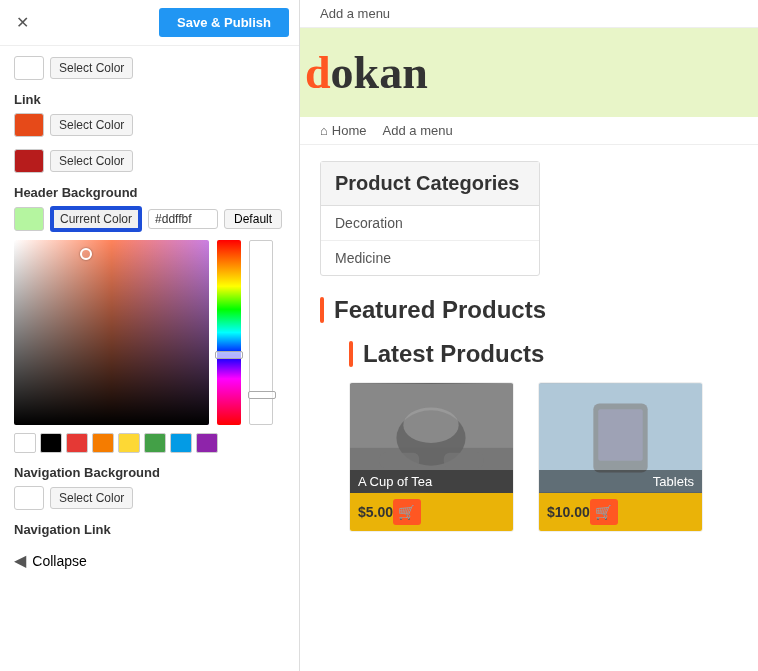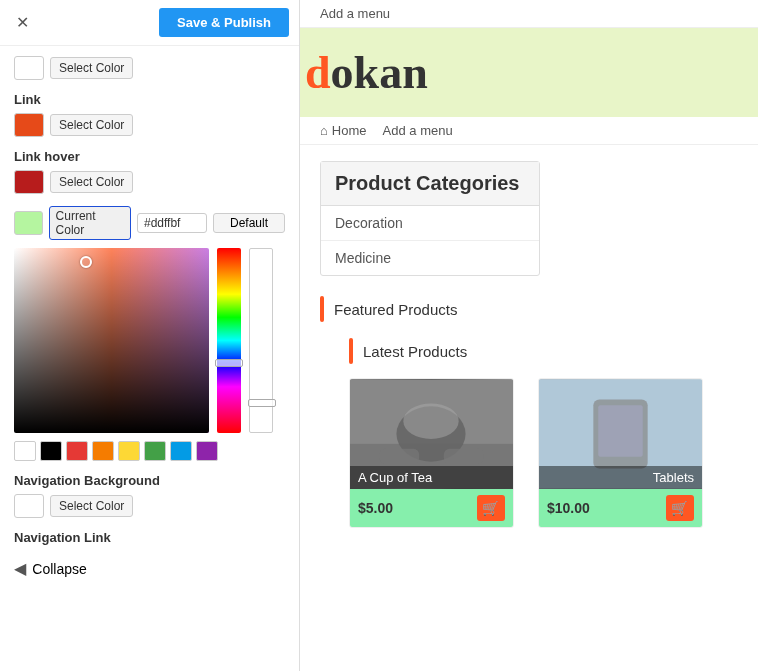--- a/index.html
+++ b/index.html
@@ -105,41 +105,41 @@
       height: 24px;
       background: #b5f5a0;
       border: 1px solid #ccc;
       border-radius: 3px;
     }
 
     .current-color-label {
       font-size: 12px;
       color: #333;
       background: #f0f0f0;
-      border: 1px solid #1d4ed8;
+      border: 4px solid #1d4ed8;
       border-radius: 3px;
       padding: 2px 6px;
     }
 
     .hex-input {
       font-size: 12px;
       color: #333;
       background: #fff;
       border: 1px solid #ccc;
       border-radius: 3px;
       padding: 2px 6px;
       width: 70px;
     }
 
     .default-btn {
       font-size: 12px;
       background: #f5f5f5;
       border: 1px solid #ccc;
       border-radius: 3px;
-      padding: 2px 16px;
+      padding: 2px 9px;
       cursor: pointer;
     }
 
     .color-spectrum {
       display: flex;
       gap: 8px;
       margin-bottom: 8px;
     }
 
     .spectrum-canvas {
@@ -346,22 +346,22 @@
 
     .orange-bar {
       width: 4px;
       height: 26px;
       background: #ff5722;
       border-radius: 2px;
       flex-shrink: 0;
     }
 
     .section-title-text {
-      font-size: 15px;
-      font-weight: normal;
+      font-size: 24px;
+      font-weight: bold;
       color: #333;
     }
 
     .products-row {
       display: flex;
       gap: 24px;
       flex-wrap: wrap;
     }
 
     .product-card {
@@ -413,23 +413,23 @@
       background: rgba(0,0,0,0.45);
       color: #fff;
       font-size: 13px;
       padding: 4px 8px;
       text-align: right;
     }
 
     .product-footer {
       display: flex;
       align-items: center;
-      justify-content: space-between;
+      justify-content: flex-start;
       padding: 6px 8px;
-      background: #86efac;
+      background: #eab308;
     }
 
     .product-price {
       font-size: 14px;
       color: #333;
       font-weight: bold;
     }
 
     .cart-btn {
       background: #ff5722;
@@ -475,26 +475,26 @@
       <div class="color-swatch" style="background:#ffffff;"></div>
       <button class="select-color-btn">Select Color</button>
     </div>
 
     <div class="section-label">Link</div>
     <div class="color-row">
       <div class="color-swatch" style="background:#e64a19;"></div>
       <button class="select-color-btn">Select Color</button>
     </div>
 
-    <div class="section-label">Link hover</div>
     <div class="color-row">
       <div class="color-swatch" style="background:#b71c1c;"></div>
       <button class="select-color-btn">Select Color</button>
     </div>
 
+    <div class="section-label">Header Background</div>
     <div class="color-picker-container">
       <div class="current-color-row">
         <div class="current-color-swatch" style="background:#b5f5a0;"></div>
         <span class="current-color-label">Current Color</span>
         <input class="hex-input" type="text" value="#ddffbf" style="">
         <button class="default-btn">Default</button>
       </div>
 
       <div class="color-spectrum">
         <div class="spectrum-canvas">

